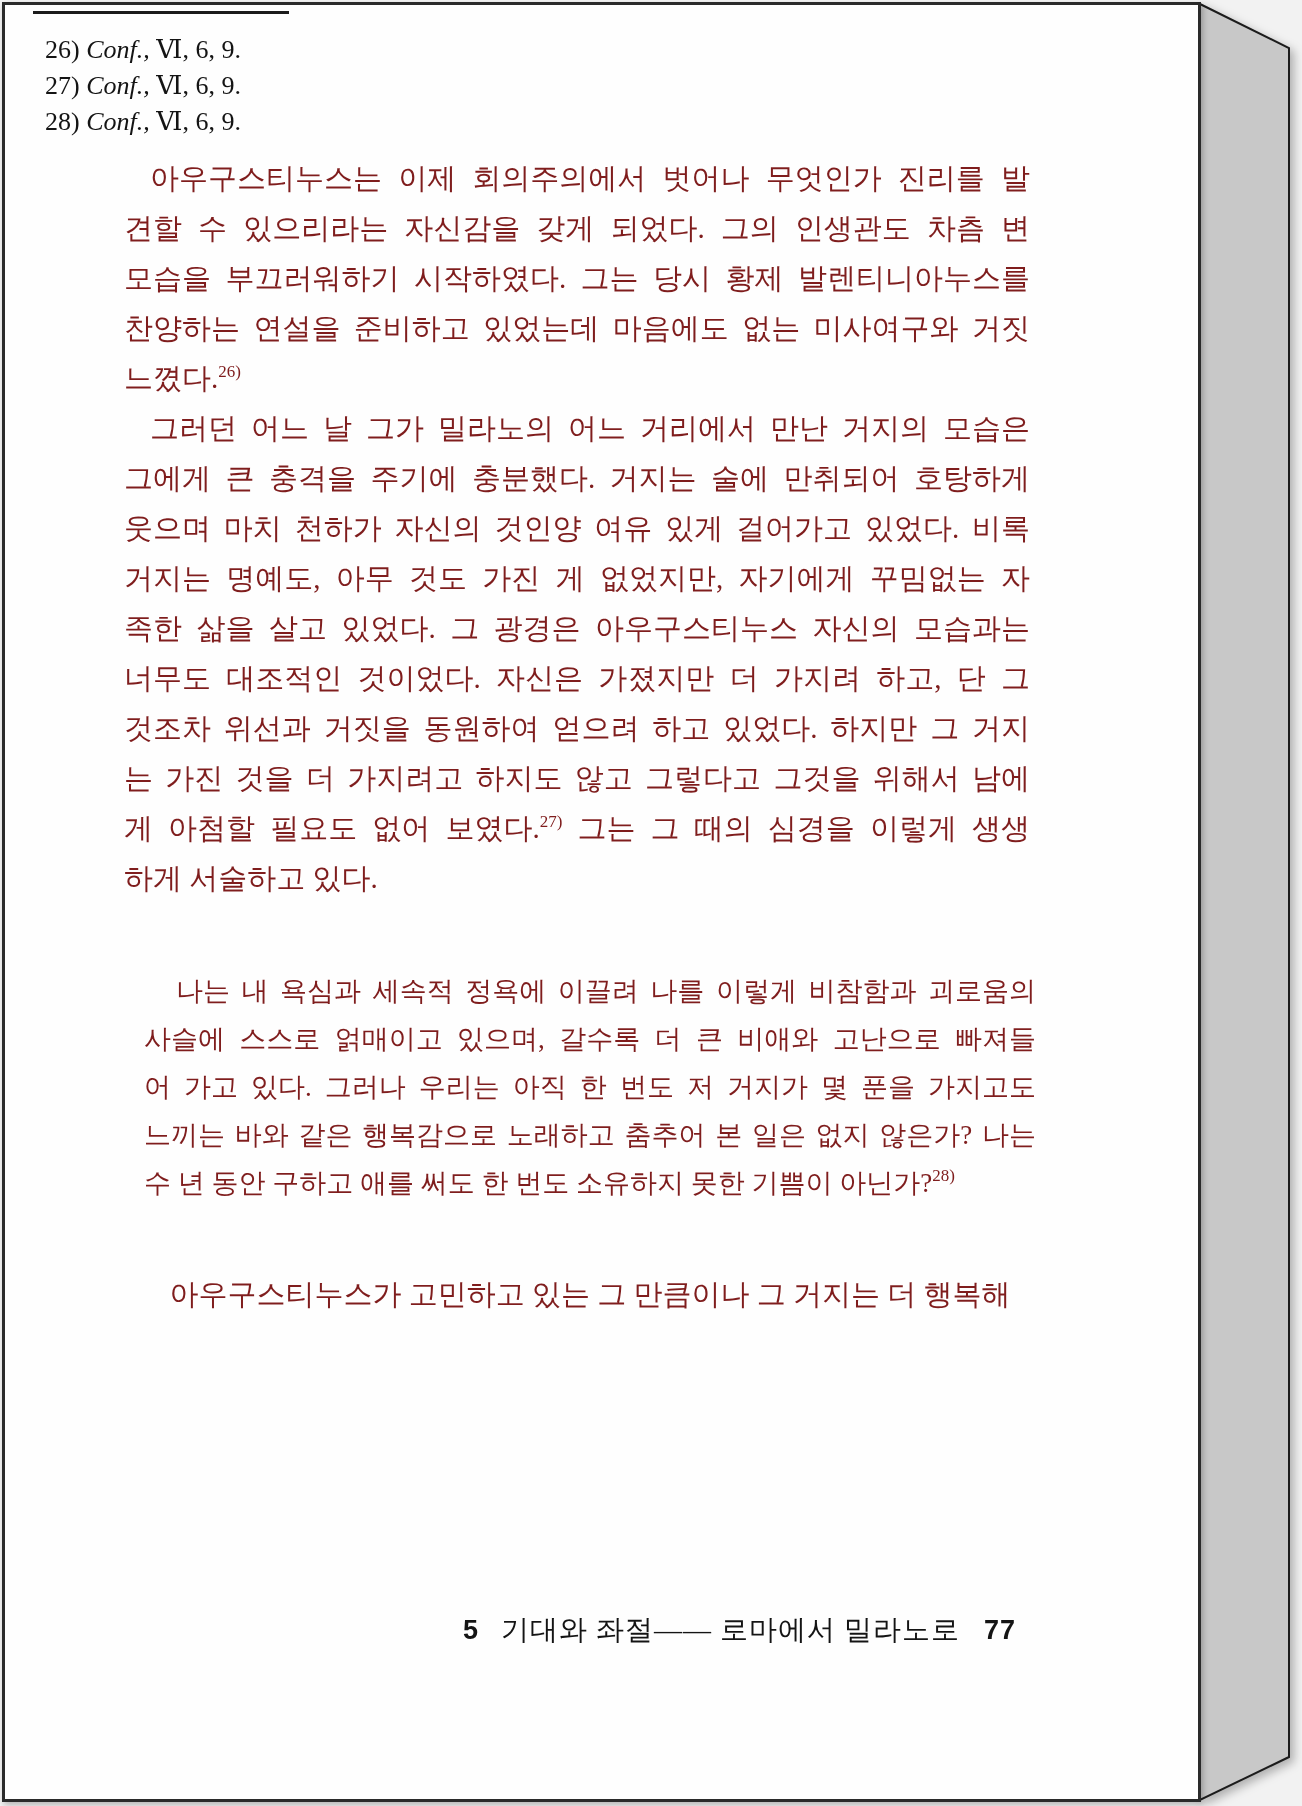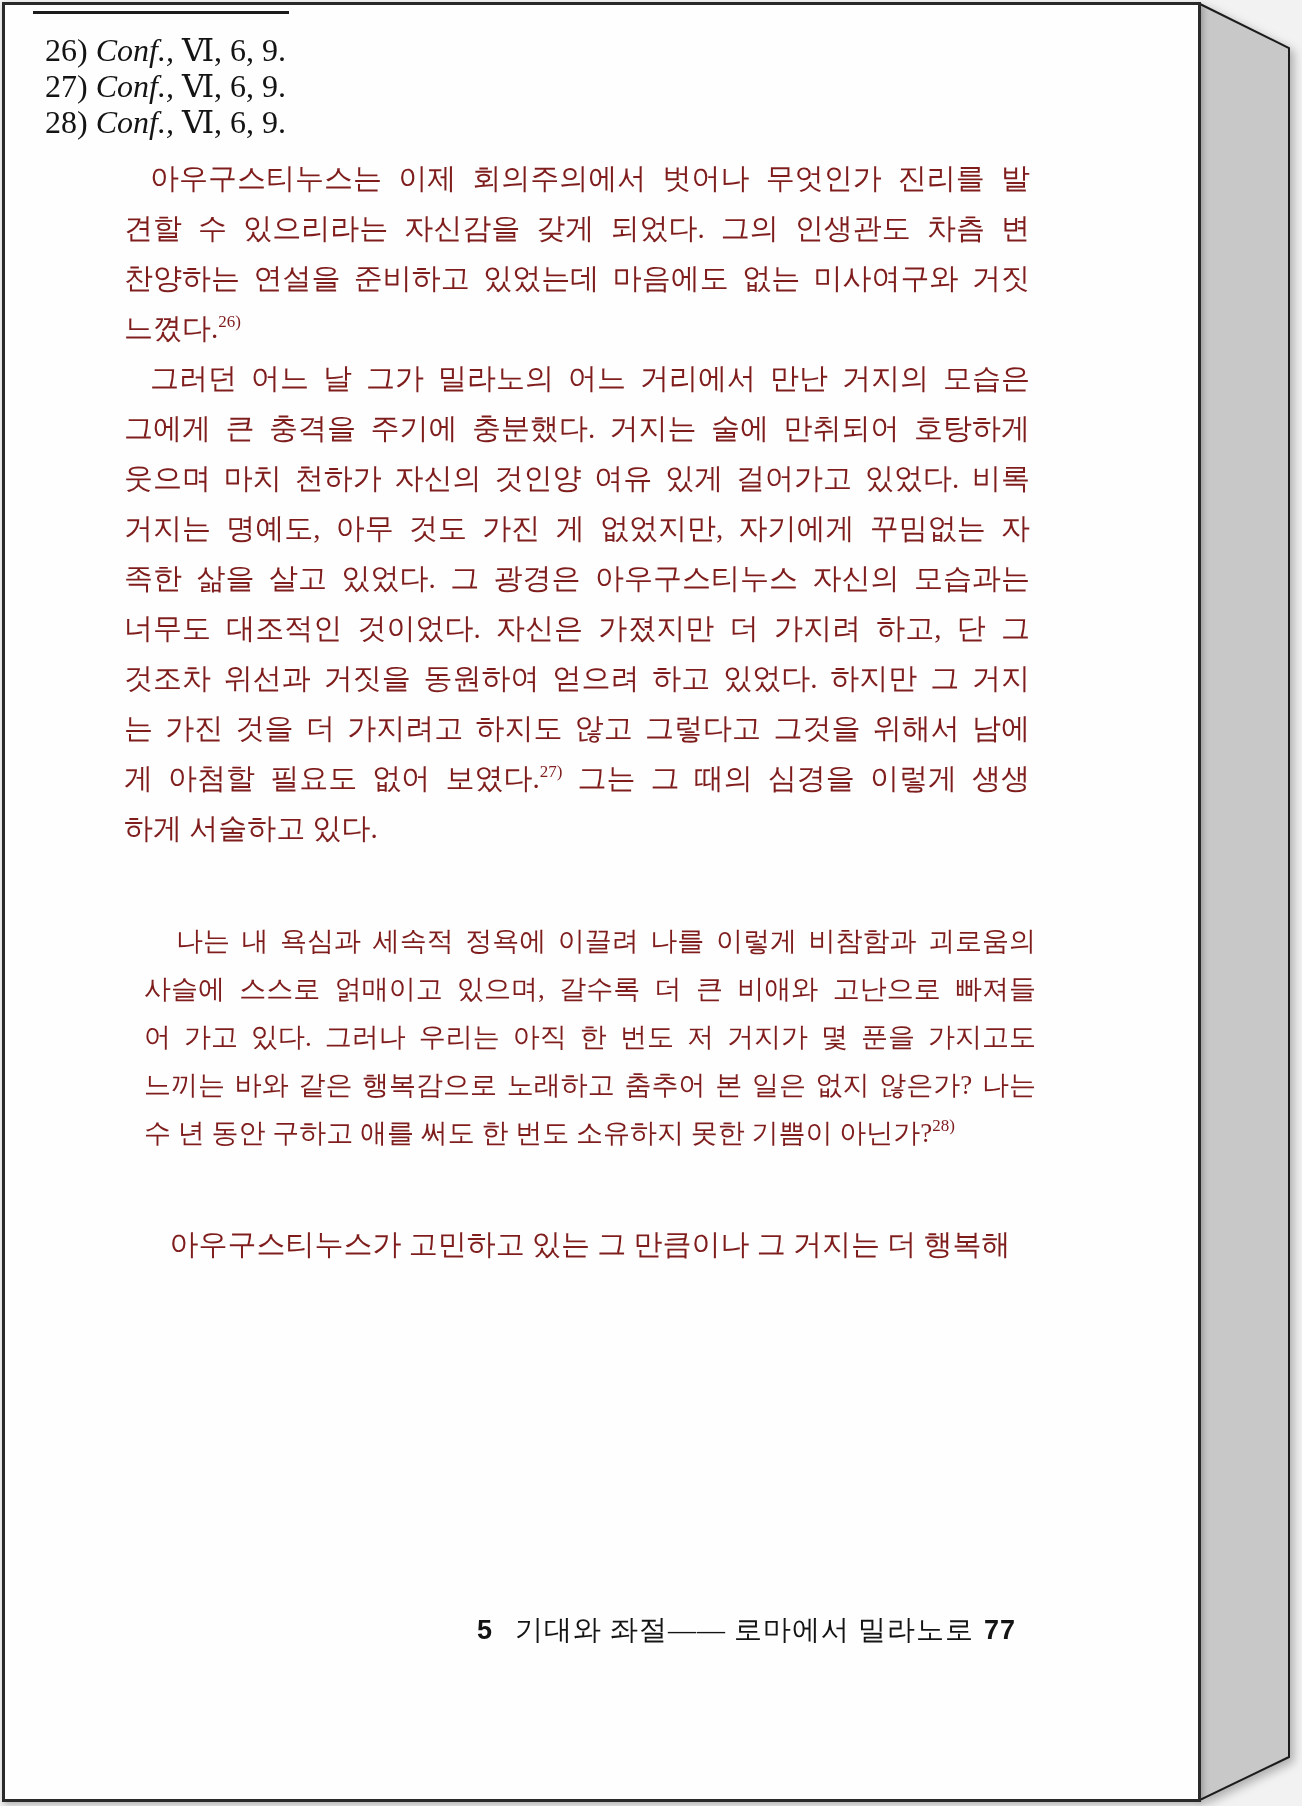--- a/index.html
+++ b/index.html
@@ -64,58 +64,59 @@
     letter-spacing: 0;
   }
   .fn-rule {
     width: 256px;
     border: none;
     border-top: 3px solid #1c1c1c;
     margin: 6px 0 0 28px;
   }
   .footnotes {
     margin: 18px 0 0 40px;
-    font-size: 32px;
+    font-size: 26px;
     line-height: 36px;
     color: #141414;
   }
   .footnote { margin: 0; }
   .fn-cite { font-style: italic; }
   .footer {
     position: absolute;
     left: 119px; top: 1606px;
     width: 892px;
     text-align: right;
     font-size: 28px;
     color: #141414;
     letter-spacing: 1px;
   }
   .footer .num {
     font-family: "Liberation Sans", "DejaVu Sans", sans-serif;
     font-weight: bold;
     font-size: 27px;
   }
   .footer .chapter-num { margin-right: 22px; }
-  .footer .page-num { margin-left: 10px; }
+  .footer .page-num { margin-left: 24px; }
 </style>
 </head>
 <body>
 
 <div class="book">
 
   <svg class="edge-svg" width="1302" height="1806" aria-hidden="true">
     <polygon points="1200,4 1289,48 1289,1757 1200,1800" fill="#c8c8c8" stroke="#1c1c1c" stroke-width="2"></polygon>
   </svg>
 
   <div class="page">
 
     <div class="content" id="content">
         <div class="block body">
           <div class="line just indent"><span>아우구스티누스는 이제 회의주의에서 벗어나 무엇인가 진리를 발</span></div>
           <div class="line just"><span>견할 수 있으리라는 자신감을 갖게 되었다. 그의 인생관도 차츰 변</span></div>
+          <div class="line just"><span>모습을 부끄러워하기 시작하였다. 그는 당시 황제 발렌티니아누스를</span></div>
           <div class="line just"><span>찬양하는 연설을 준비하고 있었는데 마음에도 없는 미사여구와 거짓</span></div>
           <div class="line"><span>느꼈다.</span><sup class="fn-sup">26)</sup></div>
         </div>
         <div class="block body">
           <div class="line just indent"><span>그러던 어느 날 그가 밀라노의 어느 거리에서 만난 거지의 모습은</span></div>
           <div class="line just"><span>그에게 큰 충격을 주기에 충분했다. 거지는 술에 만취되어 호탕하게</span></div>
           <div class="line just"><span>웃으며 마치 천하가 자신의 것인양 여유 있게 걸어가고 있었다. 비록</span></div>
           <div class="line just"><span>거지는 명예도, 아무 것도 가진 게 없었지만, 자기에게 꾸밈없는 자</span></div>
           <div class="line just"><span>족한 삶을 살고 있었다. 그 광경은 아우구스티누스 자신의 모습과는</span></div>
           <div class="line just"><span>너무도 대조적인 것이었다. 자신은 가졌지만 더 가지려 하고, 단 그</span></div>

